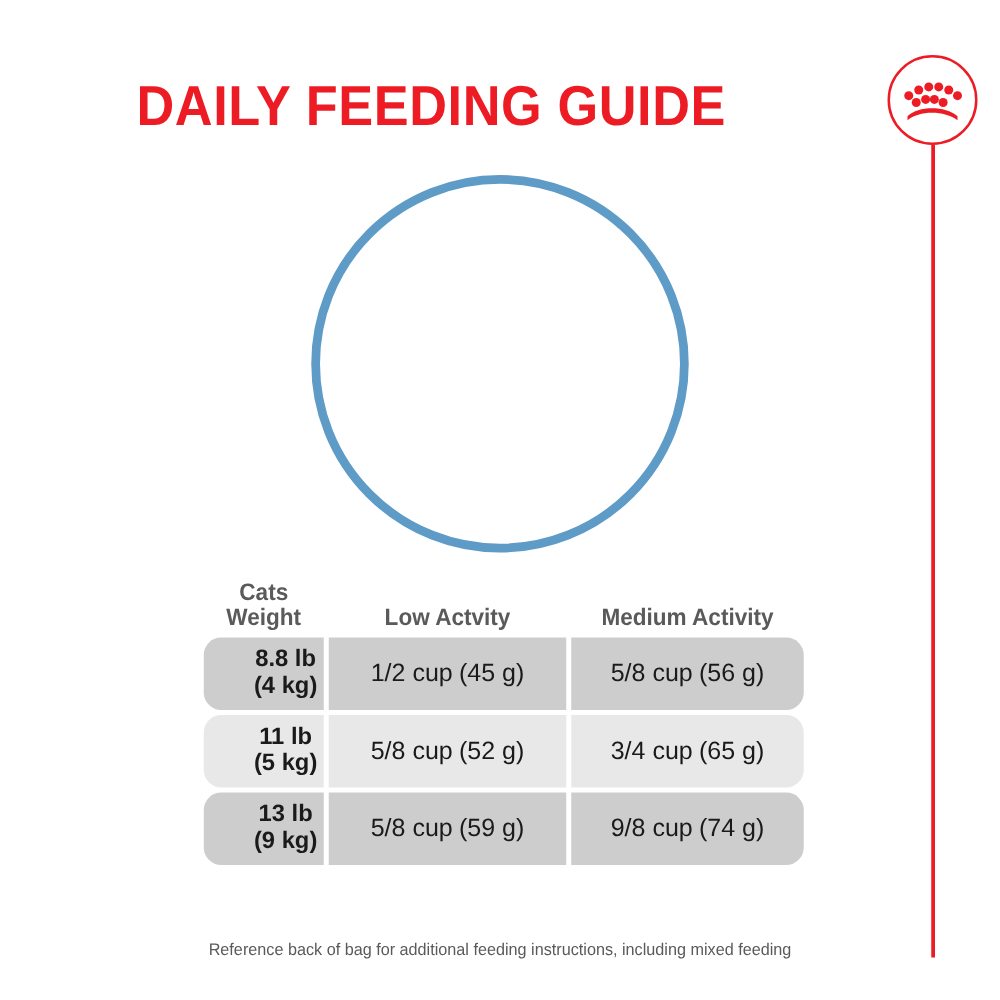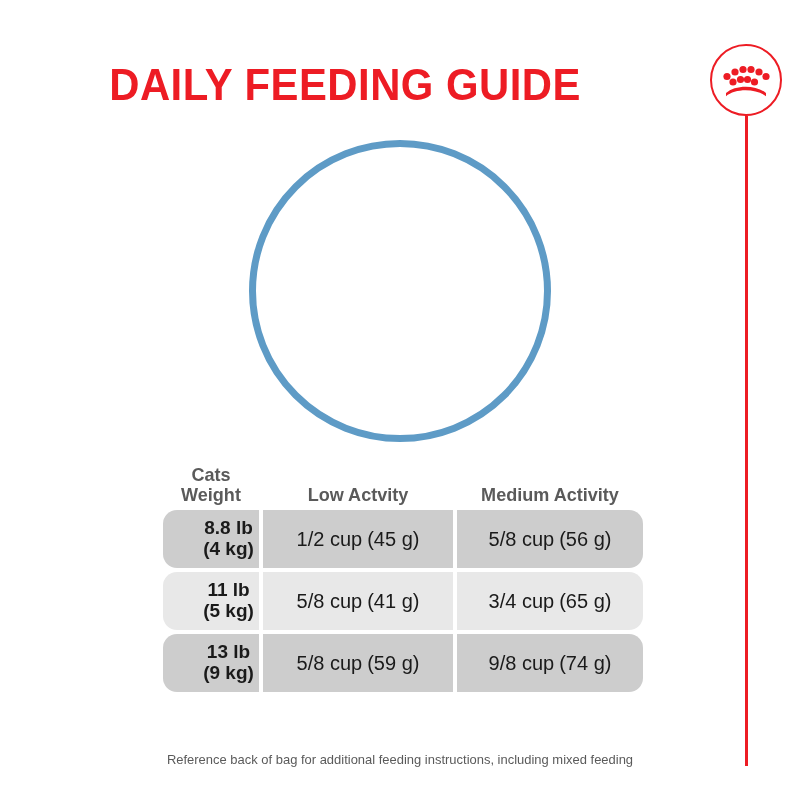--- a/index.html
+++ b/index.html
@@ -341,21 +341,21 @@
 
     <div class="table-row row-light">
       <div class="td col-w td-weight">
         <div>
           <div>11 lb</div>
           <div>(5 kg)</div>
         </div>
       </div>
       <div class="td col-a">
         <span class="amt">5/8 cup</span>
-          <span class="grams">(41 g)</span>
+          <span class="grams">(52 g)</span>
       </div>
       <div class="td col-b">
         <span class="amt">3/4 cup</span>
           <span class="grams">(65 g)</span>
       </div>
     </div>
 
     <div class="table-row row-dark">
       <div class="td col-w td-weight">
         <div>

